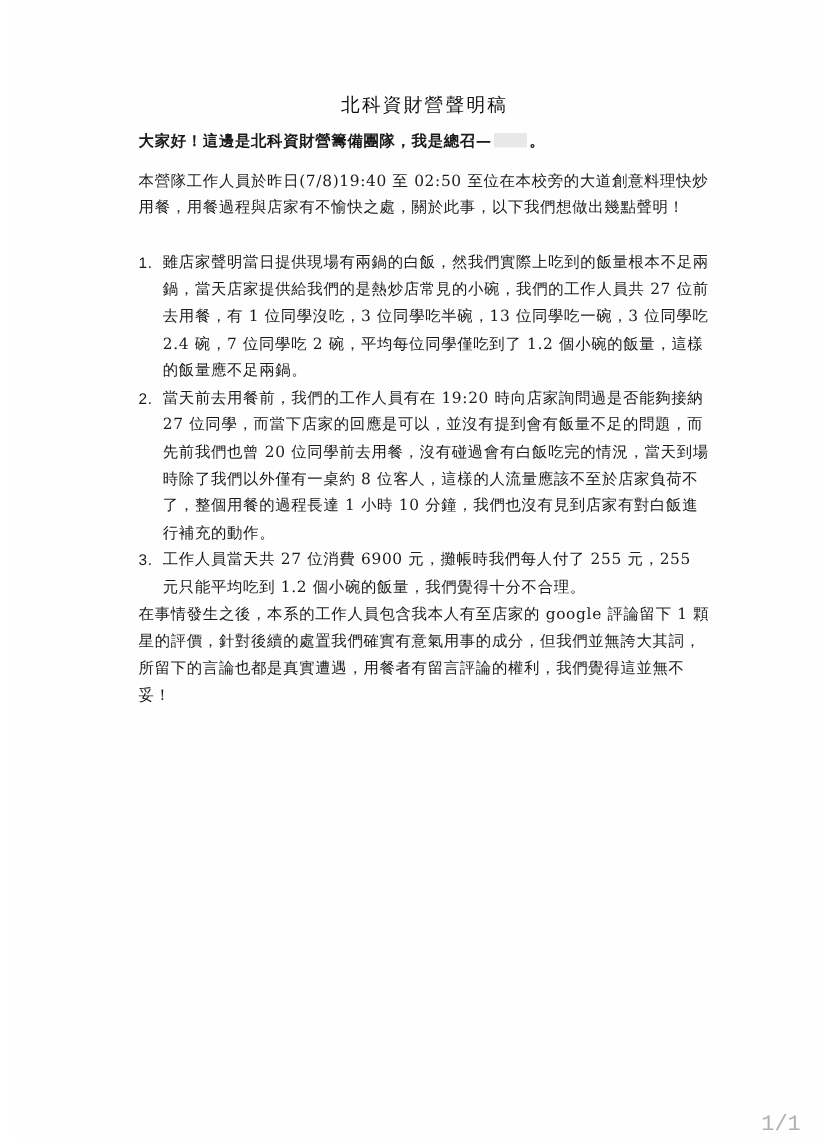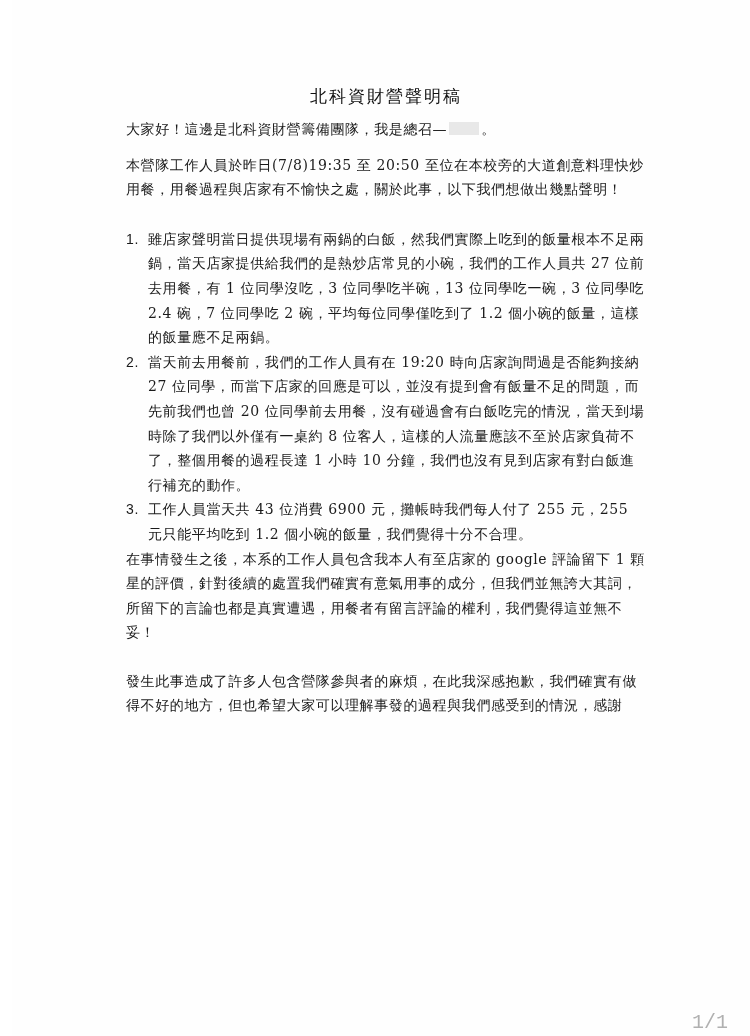--- a/index.html
+++ b/index.html
@@ -36,21 +36,21 @@
     font-size: 17px;
     letter-spacing: 2px;
     margin: 0 0 9px 0;
     height: 24px;
     line-height: 24px;
     color: #111;
   }
   .para {
     margin: 0;
   }
-  .greeting { margin-bottom: 11px; }
+  .greeting { margin-bottom: 11px; font-weight: bold; }
   .redact {
     display: inline-block;
     width: 30px;
     height: 13px;
     background: #e8e8e8;
     vertical-align: -1px;
     margin: 0 2px;
   }
   ol.points {
     list-style: none;
@@ -88,38 +88,37 @@
 </head>
 <body>
 
 <div class="page">
   <div class="doc">
 
     <div class="title">北科資財營聲明稿</div>
 
     <p class="para greeting"><span>大家好！這邊是北科資財營籌備團隊，我是總召—</span><span class="redact"></span><span>。</span></p>
 
-    <p class="para intro">本營隊工作人員於昨日(7/8)19:35 至 20:50 至位在本校旁的大道創意料理快炒用餐，用餐過程與店家有不愉快之處，關於此事，以下我們想做出幾點聲明！</p>
+    <p class="para intro">本營隊工作人員於昨日(7/8)19:40 至 02:50 至位在本校旁的大道創意料理快炒用餐，用餐過程與店家有不愉快之處，關於此事，以下我們想做出幾點聲明！</p>
 
     <ol class="points">
       <li>
         <span class="num">1.</span>
         <span>雖店家聲明當日提供現場有兩鍋的白飯，然我們實際上吃到的飯量根本不足兩鍋，當天店家提供給我們的是熱炒店常見的小碗，我們的工作人員共 27 位前去用餐，有 1 位同學沒吃，3 位同學吃半碗，13 位同學吃一碗，3 位同學吃 2.4 碗，7 位同學吃 2 碗，平均每位同學僅吃到了 1.2 個小碗的飯量，這樣的飯量應不足兩鍋。</span>
       </li>
       <li>
         <span class="num">2.</span>
         <span>當天前去用餐前，我們的工作人員有在 19:20 時向店家詢問過是否能夠接納 27 位同學，而當下店家的回應是可以，並沒有提到會有飯量不足的問題，而先前我們也曾 20 位同學前去用餐，沒有碰過會有白飯吃完的情況，當天到場時除了我們以外僅有一桌約 8 位客人，這樣的人流量應該不至於店家負荷不了，整個用餐的過程長達 1 小時 10 分鐘，我們也沒有見到店家有對白飯進行補充的動作。</span>
       </li>
       <li>
         <span class="num">3.</span>
-        <span>工作人員當天共 43 位消費 6900 元，攤帳時我們每人付了 255 元，255 元只能平均吃到 1.2 個小碗的飯量，我們覺得十分不合理。</span>
+        <span>工作人員當天共 27 位消費 6900 元，攤帳時我們每人付了 255 元，255 元只能平均吃到 1.2 個小碗的飯量，我們覺得十分不合理。</span>
       </li>
     </ol>
 
     <p class="para p-review">在事情發生之後，本系的工作人員包含我本人有至店家的 google 評論留下 1 顆星的評價，針對後續的處置我們確實有意氣用事的成分，但我們並無誇大其詞，所留下的言論也都是真實遭遇，用餐者有留言評論的權利，我們覺得這並無不妥！</p>
 
-    <p class="para p-apology">發生此事造成了許多人包含營隊參與者的麻煩，在此我深感抱歉，我們確實有做得不好的地方，但也希望大家可以理解事發的過程與我們感受到的情況，感謝</p>
 
 
   </div>
 
   <div class="page-indicator">1/1</div>
 </div>
 
 </body></html>

